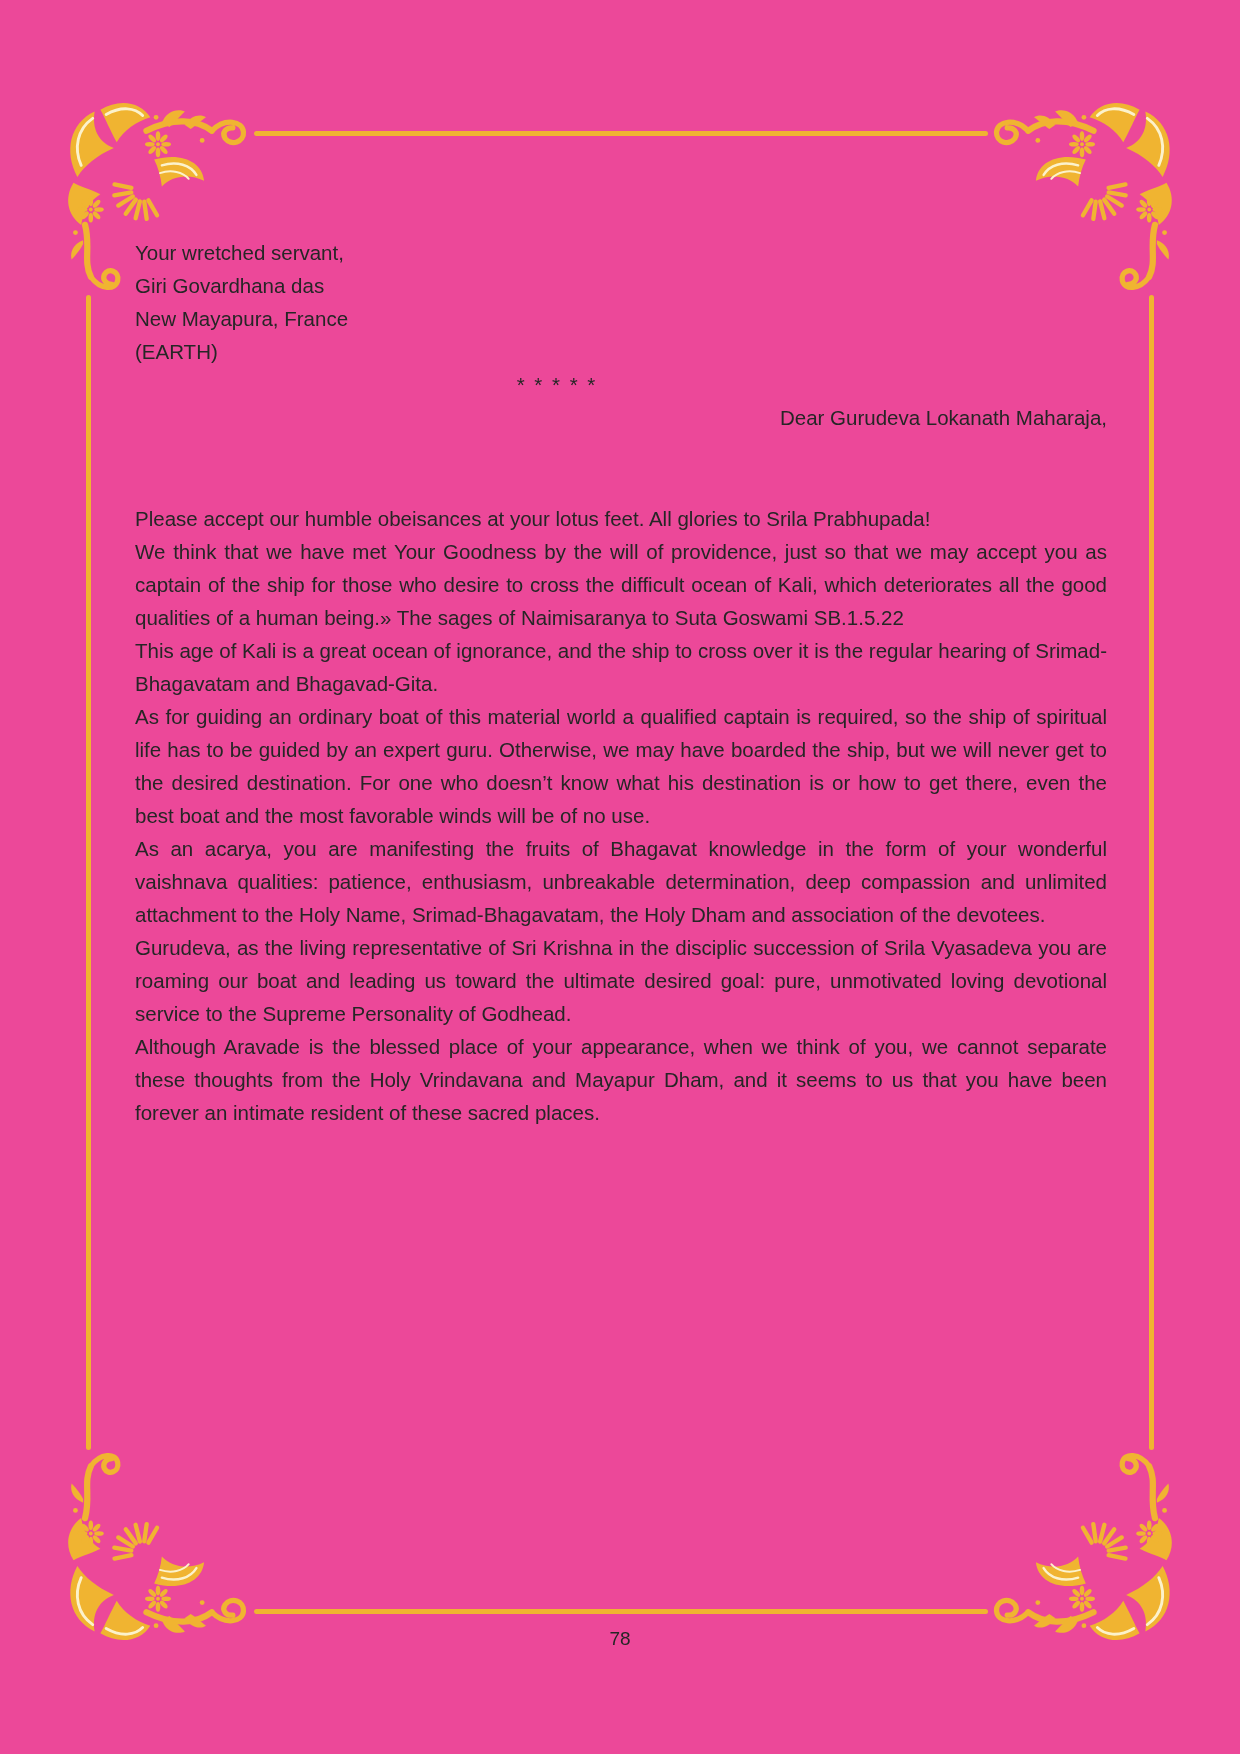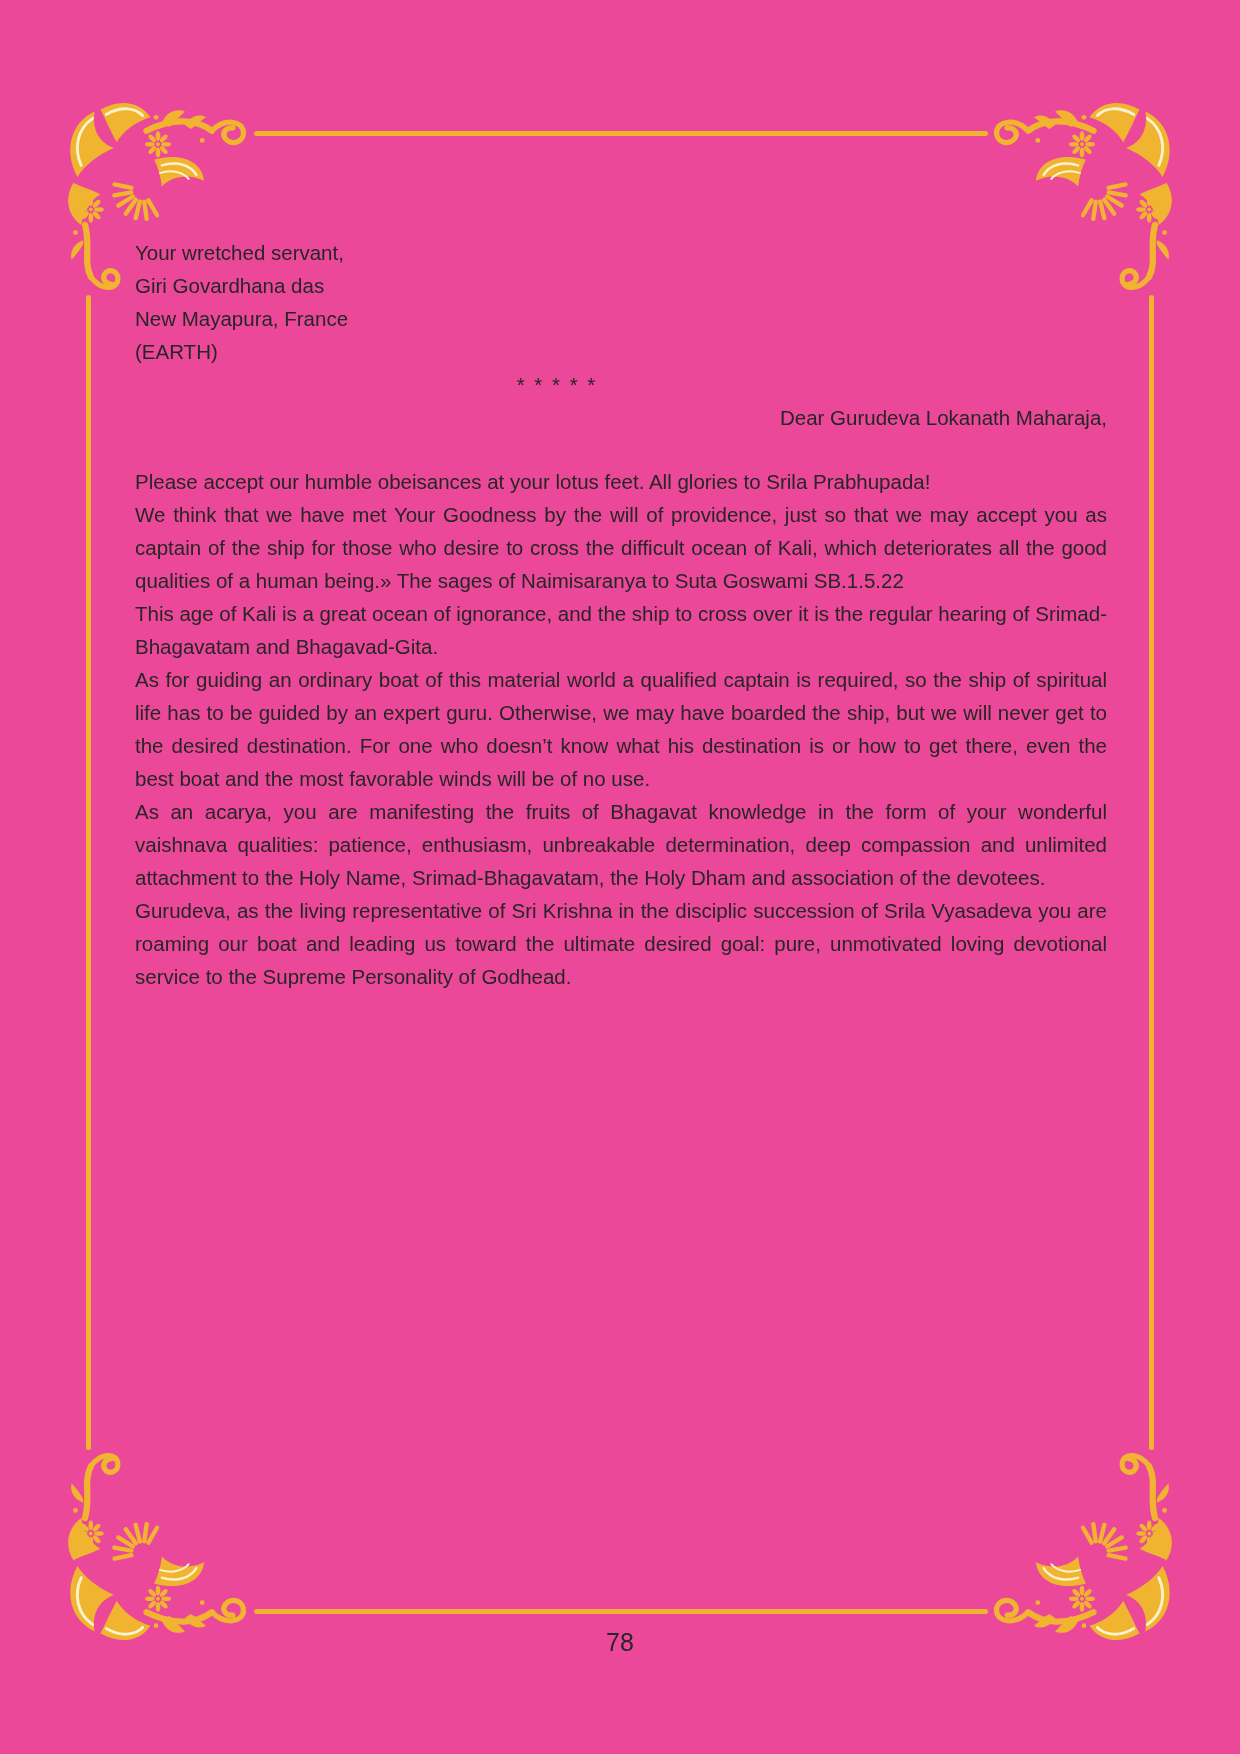--- a/index.html
+++ b/index.html
@@ -35,24 +35,24 @@
   .sig-place{margin-top:14px;}
   .sig-planet{margin-top:14px;}
   .separator{
     margin-top:65px;
     text-align:center;
     transform:translateX(-64px);
     letter-spacing:2px;
   }
   .salutation{margin-top:75px;text-align:right;}
   .para{margin-top:15px;text-align:justify;}
-  .para.first{margin-top:31px;}
+  .para.first{margin-top:68px;}
   .page-number{
     position:absolute;left:0;top:1628px;width:100%;
-    text-align:center;font-size:25px;color:#262626;
+    text-align:center;font-size:19px;color:#262626;
   }
 </style>
 </head>
 <body>
 
 <svg width="0" height="0" style="position:absolute" aria-hidden="true">
   <defs>
     <g id="flourish">
 
       <g fill="none" stroke="#F0B431" stroke-linecap="round">
@@ -153,17 +153,18 @@
     <p class="separator">* * * * *</p>
 
     <p class="salutation">Dear Gurudeva Lokanath Maharaja,</p>
 
     <p class="para first">Please accept our humble obeisances at your lotus feet. All glories to Srila Prabhupada!</p>
     <p class="para">We think that we have met Your Goodness by the will of providence, just so that we may accept you as captain of the ship for those who desire to cross the difficult ocean of Kali, which deteriorates all the good qualities of a human being.» The sages of Naimisaranya to Suta Goswami SB.1.5.22</p>
     <p class="para">This age of Kali is a great ocean of ignorance, and the ship to cross over it is the regular hearing of Srimad-Bhagavatam and Bhagavad-Gita.</p>
     <p class="para">As for guiding an ordinary boat of this material world a qualified captain is required, so the ship of spiritual life has to be guided by an expert guru. Otherwise, we may have boarded the ship, but we will never get to the desired destination. For one who doesn’t know what his destination is or how to get there, even the best boat and the most favorable winds will be of no use.</p>
     <p class="para">As an acarya, you are manifesting the fruits of Bhagavat knowledge in the form of your wonderful vaishnava qualities: patience, enthusiasm, unbreakable determination, deep compassion and unlimited attachment to the Holy Name, Srimad-Bhagavatam, the Holy Dham and association of the devotees.</p>
     <p class="para">Gurudeva, as the living representative of Sri Krishna in the disciplic succession of Srila Vyasadeva you are roaming our boat and leading us toward the ultimate desired goal: pure, unmotivated loving devotional service to the Supreme Personality of Godhead.</p>
+    <p class="para">Although Aravade is the blessed place of your appearance, when we think of you, we cannot separate these thoughts from the Holy Vrindavana and Mayapur Dham, and it seems to us that you have been forever an intimate resident of these sacred places.</p>
   </div>
 
   <div class="page-number">78</div>
 
 </div>
 
 </body></html>

